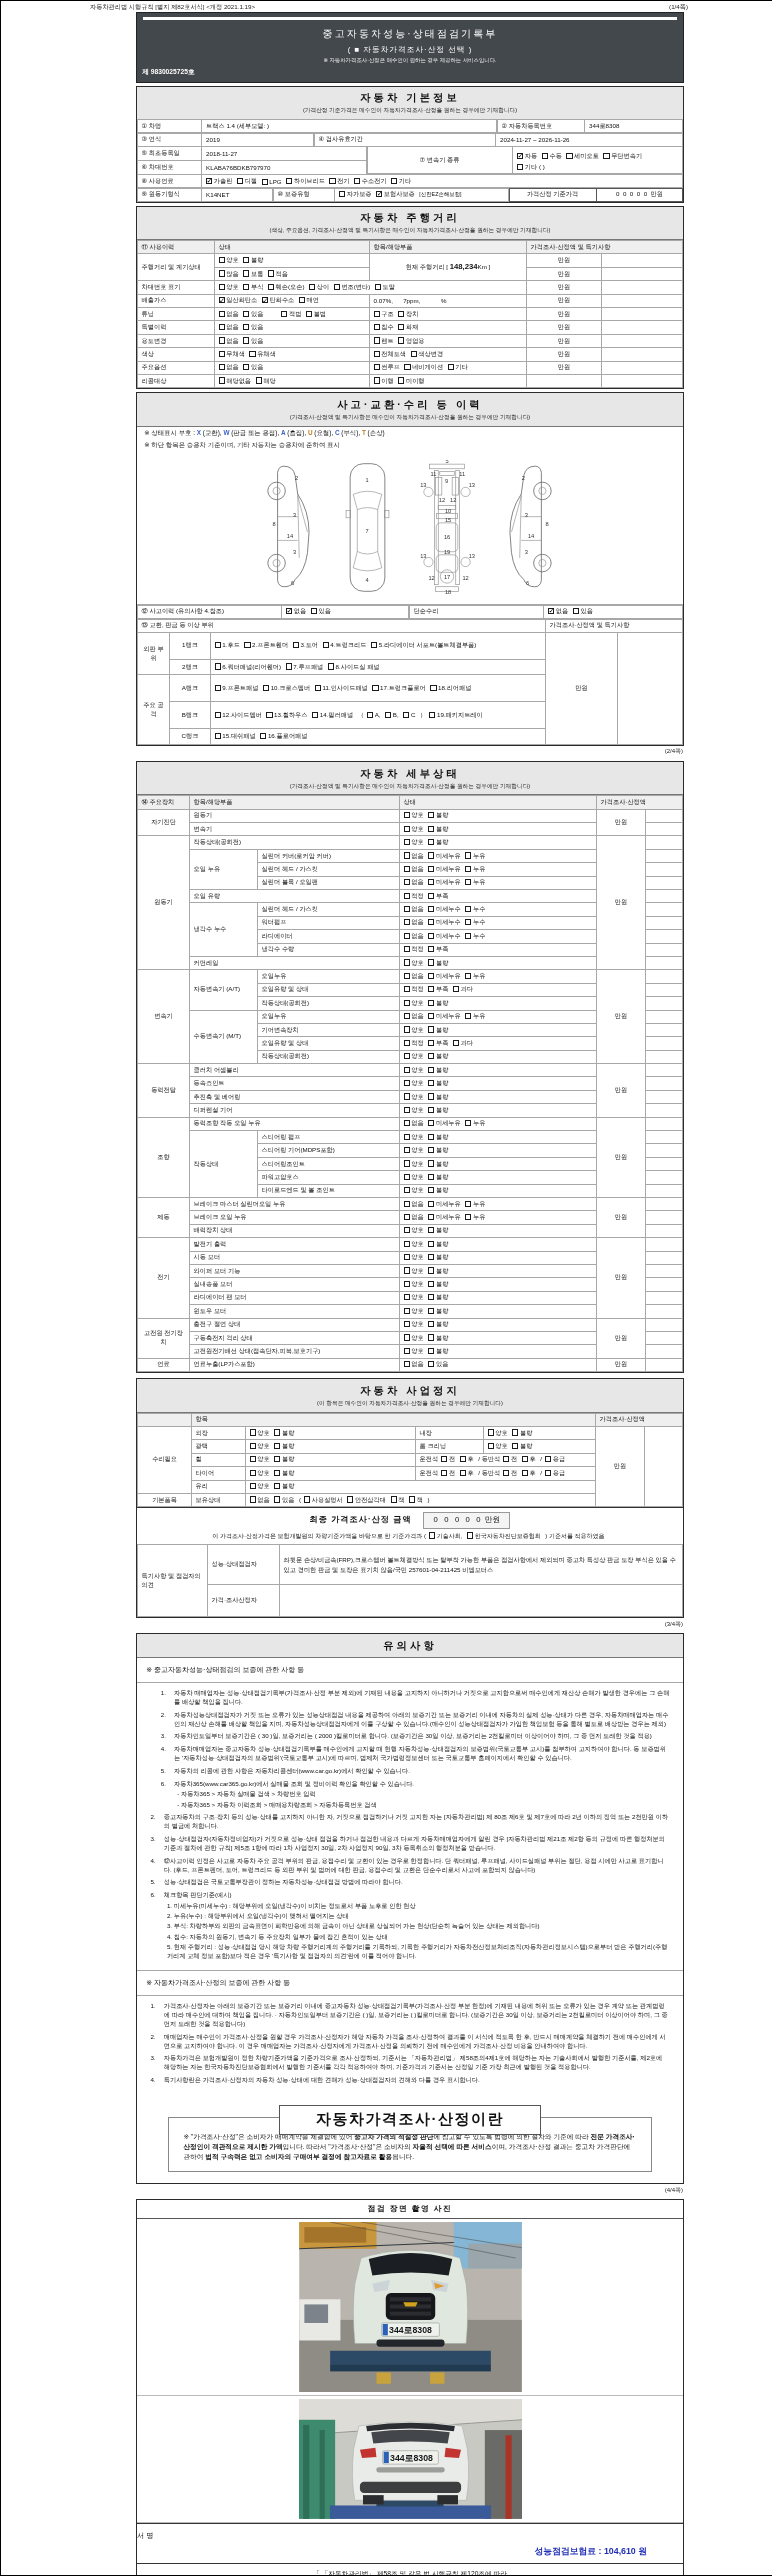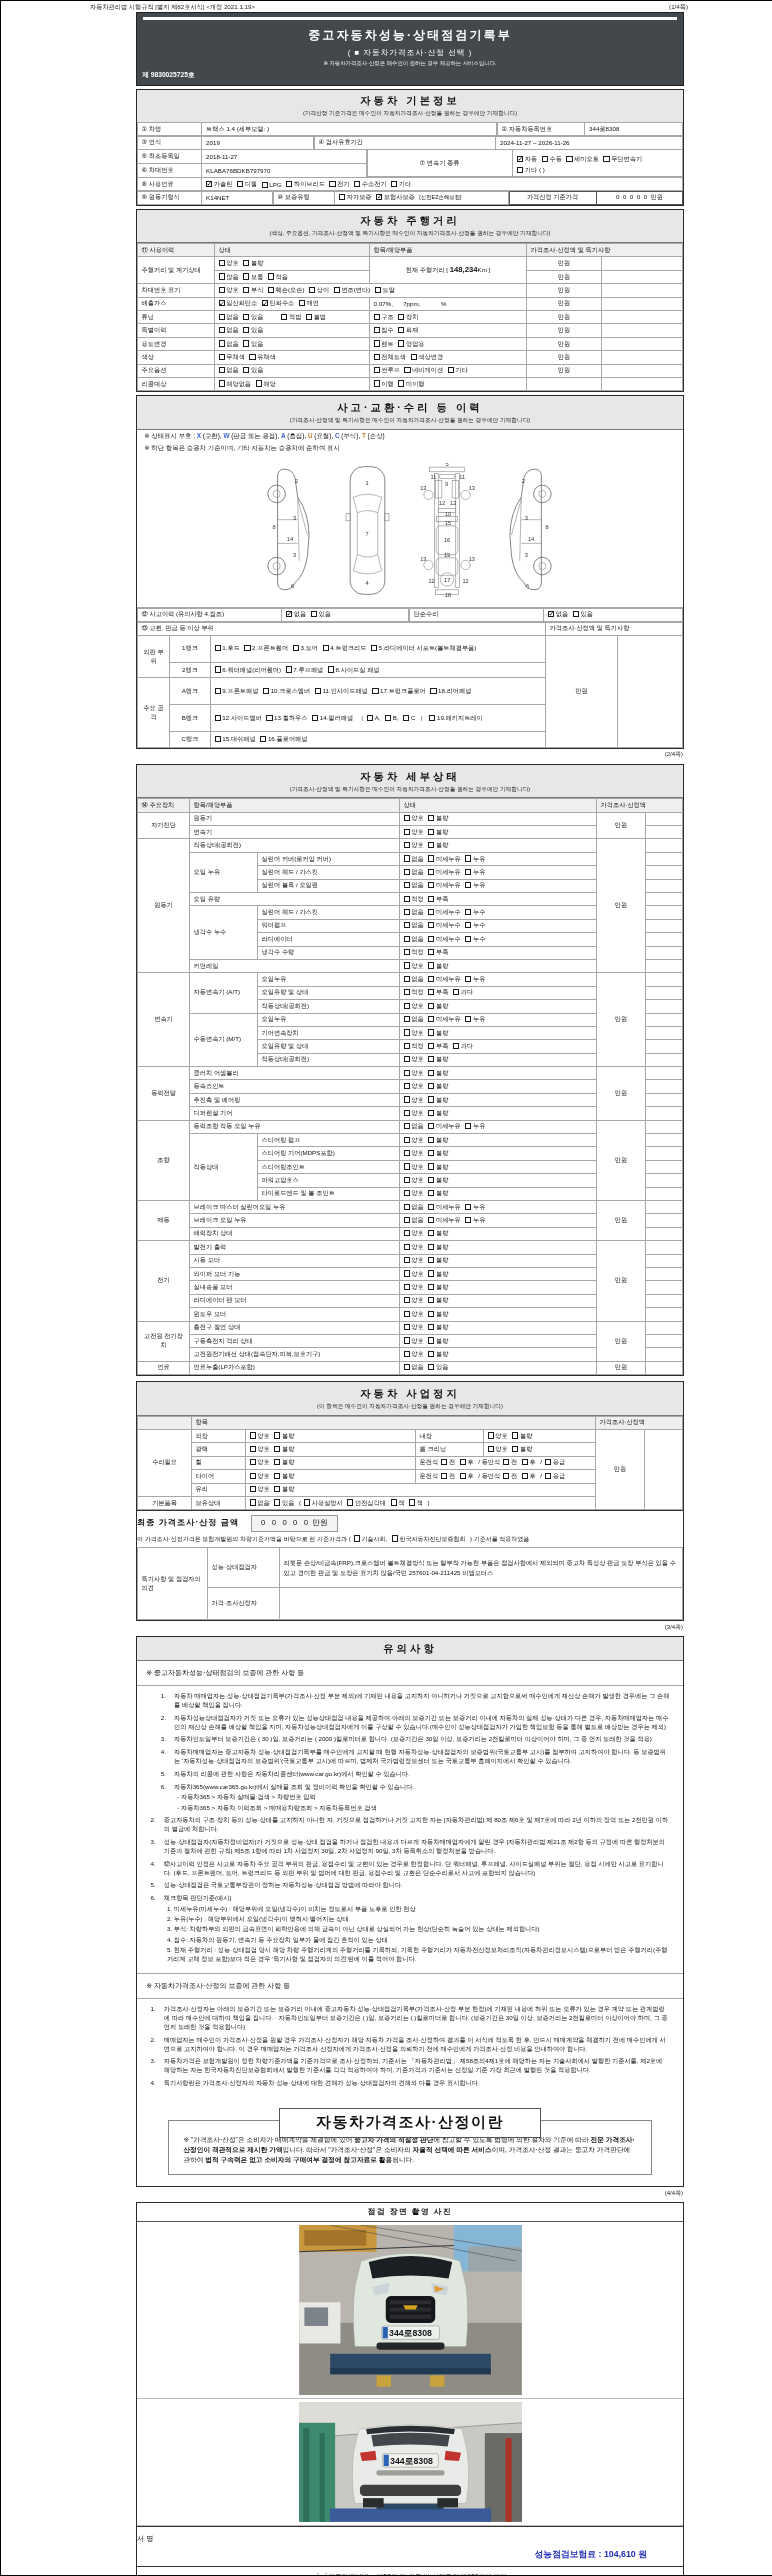--- a/index.html
+++ b/index.html
@@ -6,21 +6,21 @@
 html,body{background:#fff}
 body{width:773px;height:2576px;position:relative;overflow:hidden;
      font-family:"Liberation Sans","DejaVu Sans",sans-serif;color:#111;border:0.5px solid #000}
 .topbar{position:absolute;top:2.1px;left:89px;width:598px;display:flex;justify-content:space-between;font-size:6.2px;color:#222}
 .doc{position:absolute;left:135px;top:11.3px;width:548px}
 .pgmark{text-align:right;font-size:6px;padding:1.5px 1px;color:#222}
 
 
 .dark{background:#43484d;color:#fff;padding:2.6px 5.2px 4.1px;border:0.5px solid #222}
 .dark .stripe{height:3.1px;background:#fff;margin:1px 1px 7.2px}
-.dark .t1{text-align:center;font-size:12px;font-weight:bold;letter-spacing:2.1px}
+.dark .t1{text-align:center;font-size:10px;font-weight:normal;letter-spacing:2.1px}
 .dark .t2{text-align:center;font-size:7.7px;margin-top:3.6px;letter-spacing:1px}
 .dark .t3{text-align:center;font-size:5.4px;margin-top:2.6px;color:#eee}
 .dark .docno{font-size:6.7px;font-weight:bold;margin-top:4.1px}
 
 
 .sec{border:1.3px solid #2b2b2b;margin-top:3.1px;background:#fff}
 .ghead{background:#e7e7e7;text-align:center;padding:4.6px 0 3.6px;border-bottom:0.5px solid #777}
 .ghead .gt{font-size:10.3px;font-weight:bold;letter-spacing:3.1px}
 .ghead .gs{font-size:5.7px;margin-top:2.1px;color:#222}
 
@@ -60,21 +60,21 @@
 .ni .nt{flex:1}
 .indent1{margin-left:10.3px}
 
 
 .pbox{margin:23px 31px 11.3px;border:0.5px solid #888;position:relative;padding:13.4px 14.4px 8.2px}
 .pbox .tt{position:absolute;top:-13.4px;left:50%;transform:translateX(-50%);background:#fff;border:0.8px solid #555;
           padding:4.6px 36px;font-size:15px;font-weight:bold;letter-spacing:1.5px;white-space:nowrap}
 .pbox .bd{font-size:6.7px;line-height:1.55}
 
 
-.final{border-top:1px solid #333;padding:4.1px 0 3.6px;text-align:left}
+.final{border-top:1px solid #333;padding:4.1px 0 3.6px;text-align:center}
 .final .fl{font-size:8.2px;font-weight:bold;letter-spacing:1px;margin-right:9.3px}
 .final .fv{display:inline-block;border:0.5px solid #999;background:#f4f4f4;padding:2.1px 9.3px;font-size:7.7px}
 .final .fn{font-size:6px;margin-top:3.1px}
 
 
 .signblock{border-top:1px solid #333;padding:5.2px 0 4.1px;position:relative;min-height:33px}
 .signblock .sg{text-align:left;font-size:7.2px;letter-spacing:2.1px;padding-top:2.1px}
 .signblock .ins{text-align:right;padding:5.2px 36px 1px 0;font-size:8.8px;font-weight:bold;color:#2330b8}
 .footer{border-top:0.8px solid #333;padding:4.6px 0;text-align:center;font-size:6.7px;line-height:1.6}
 .photo-row{display:flex;justify-content:center;padding:3.1px 0;border-bottom:0.5px solid #bbb}

